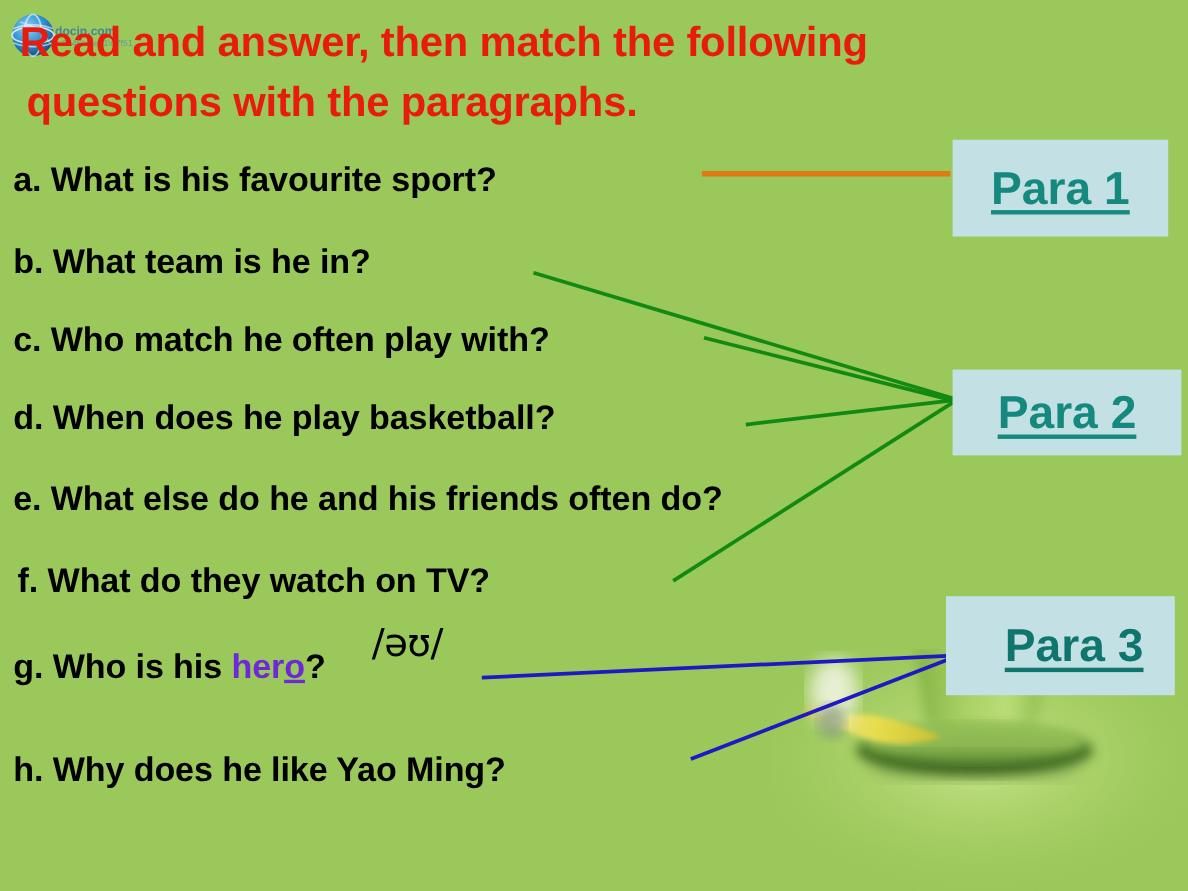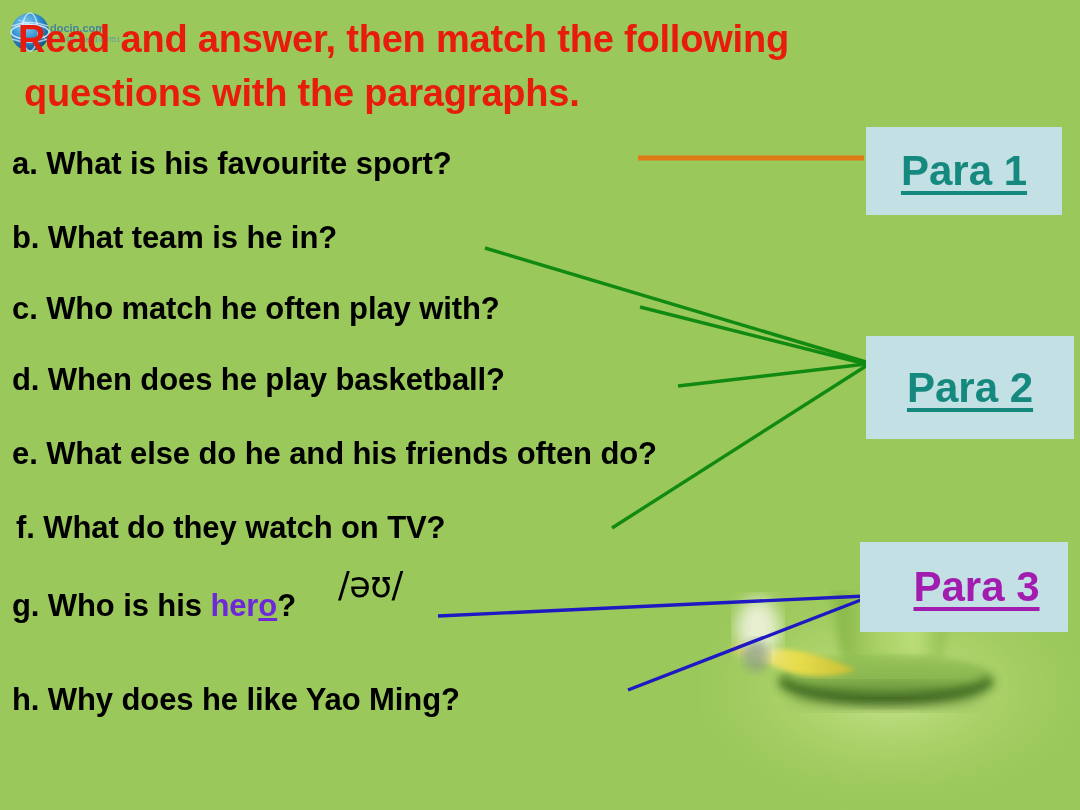--- a/index.html
+++ b/index.html
@@ -101,21 +101,21 @@
   .para-box .para-label {
     color: #16897f;
     font-size: 42px;
     font-weight: bold;
     text-decoration: underline;
     text-decoration-thickness: 4px;
     text-underline-offset: 6px;
     letter-spacing: 0px;
   }
   #para-box-1 { left: 866px; top: 127px; width: 196px; height: 88px; }
-  #para-box-2 { left: 866px; top: 336px; width: 208px; height: 103px; }
+  #para-box-2 { left: 866px; top: 336px; width: 208px; height: 78px; }
   #para-box-3 { left: 860px; top: 542px; width: 208px; height: 90px; }
 
   
   #connectors {
     position: absolute;
     left: 0; top: 0;
     width: 1080px;
     height: 810px;
     pointer-events: none;
   }
@@ -232,16 +232,16 @@
 
   <div class="para-box" id="para-box-1" style="background: rgb(195, 224, 228);">
     <span class="para-label" style="color: rgb(22, 137, 127);">Para 1</span>
   </div>
 
   <div class="para-box" id="para-box-2" style="background: rgb(195, 224, 228);">
     <span class="para-label" style="color: rgb(22, 137, 127);">Para 2</span>
   </div>
 
   <div class="para-box" id="para-box-3" style="background: rgb(195, 224, 228);">
-    <span class="para-label" style="color: #a21caf; margin-left: 25px;">Para 3</span>
+    <span class="para-label" style="color: #0f766e; margin-left: 25px;">Para 3</span>
   </div>
 
 </div>
 
 </body></html>

